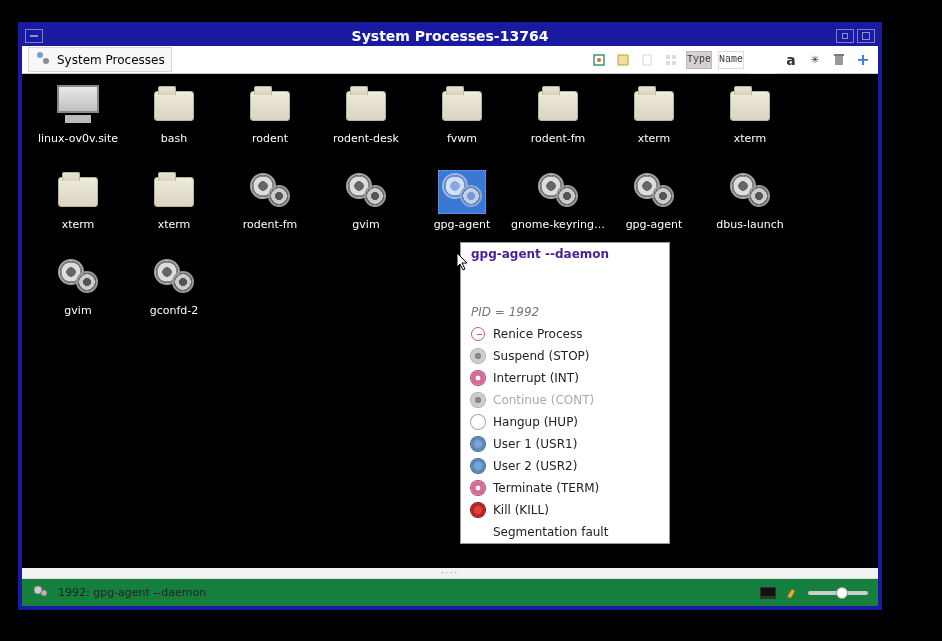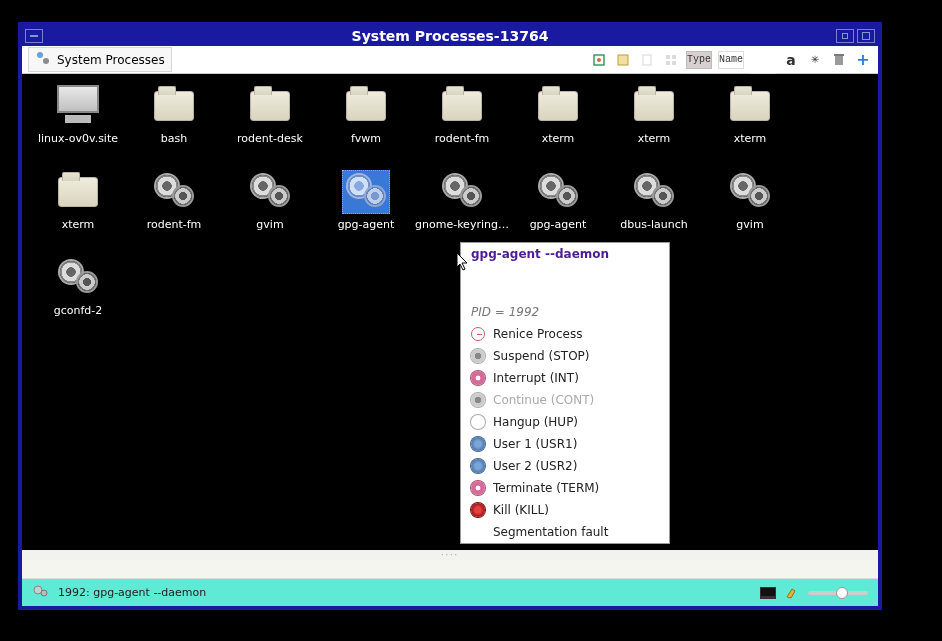--- a/index.html
+++ b/index.html
@@ -200,29 +200,28 @@
   .cursor svg { position:absolute; left:0; top:0;}
 
   .grab-area {
     height: 10px;
     background: #f2f2ef;
     display:flex; align-items:center; justify-content:center;
     color:#999; font-size:8px; letter-spacing:2px;
   }
   .statusbar {
     height: 28px;
-    background: #5eead4;
+    background: #15803d;
     border-top: 1px solid #ddd;
     display: flex;
     align-items: center;
     padding: 0 10px;
     gap: 8px;
     font-size: 11px;
     color: #222;
-    margin-top: 18px;
   }
   .statusbar .spacer { flex: 1; }
   .slider {
     width: 60px; height: 4px; background: #ccc; position: relative; border-radius: 2px;
   }
   .slider .thumb {
     position: absolute; left: 28px; top: -4px;
     width: 12px; height: 12px; background: #fff; border: 1px solid #999; border-radius: 50%;
   }
   .st-icon { width:16px; height:12px; display:flex; align-items:center; justify-content:center;}
@@ -309,20 +308,26 @@
             <div class="base"></div>
           </div>
         </div>
         <div class="label">linux-ov0v.site</div>
       </div>
       <div class="item">
         <div class="icon">
           <div class="folder"></div>
         </div>
         <div class="label">bash</div>
+      </div>
+      <div class="item">
+        <div class="icon">
+          <div class="folder"></div>
+        </div>
+        <div class="label">rodent</div>
       </div>
       <div class="item">
         <div class="icon">
           <div class="folder"></div>
         </div>
         <div class="label">rodent-desk</div>
       </div>
       <div class="item">
         <div class="icon">
           <div class="folder"></div>

